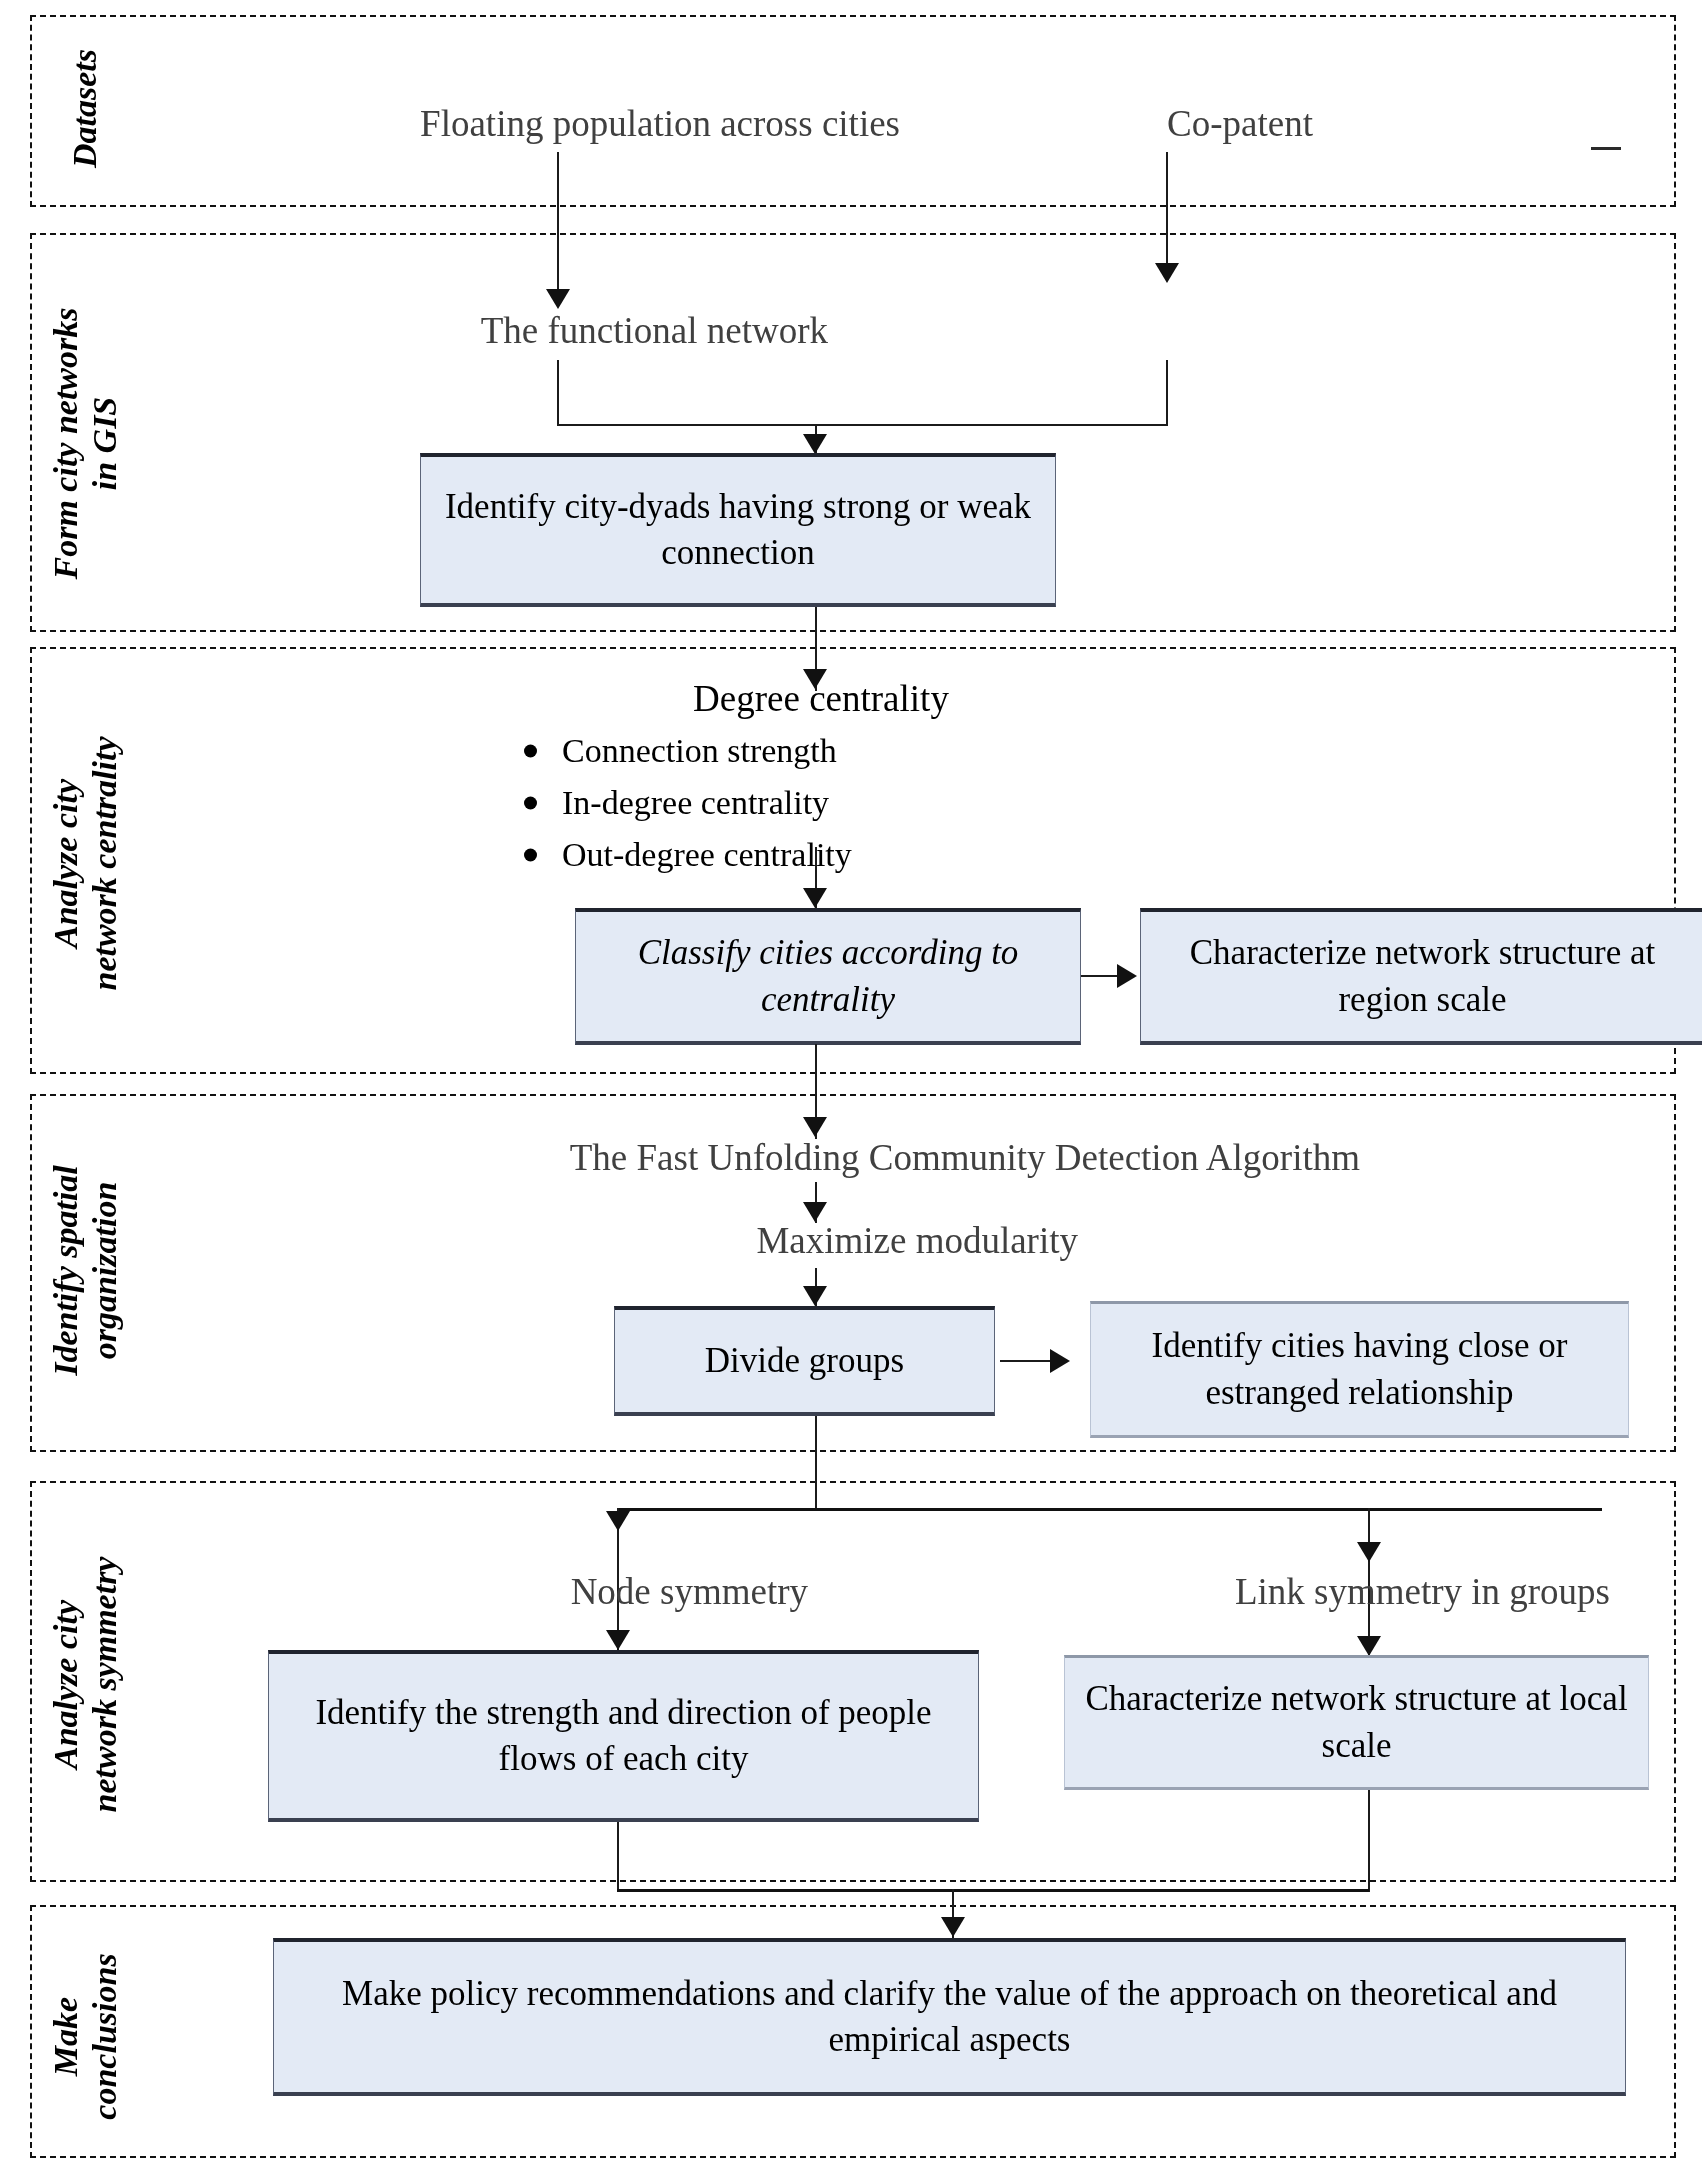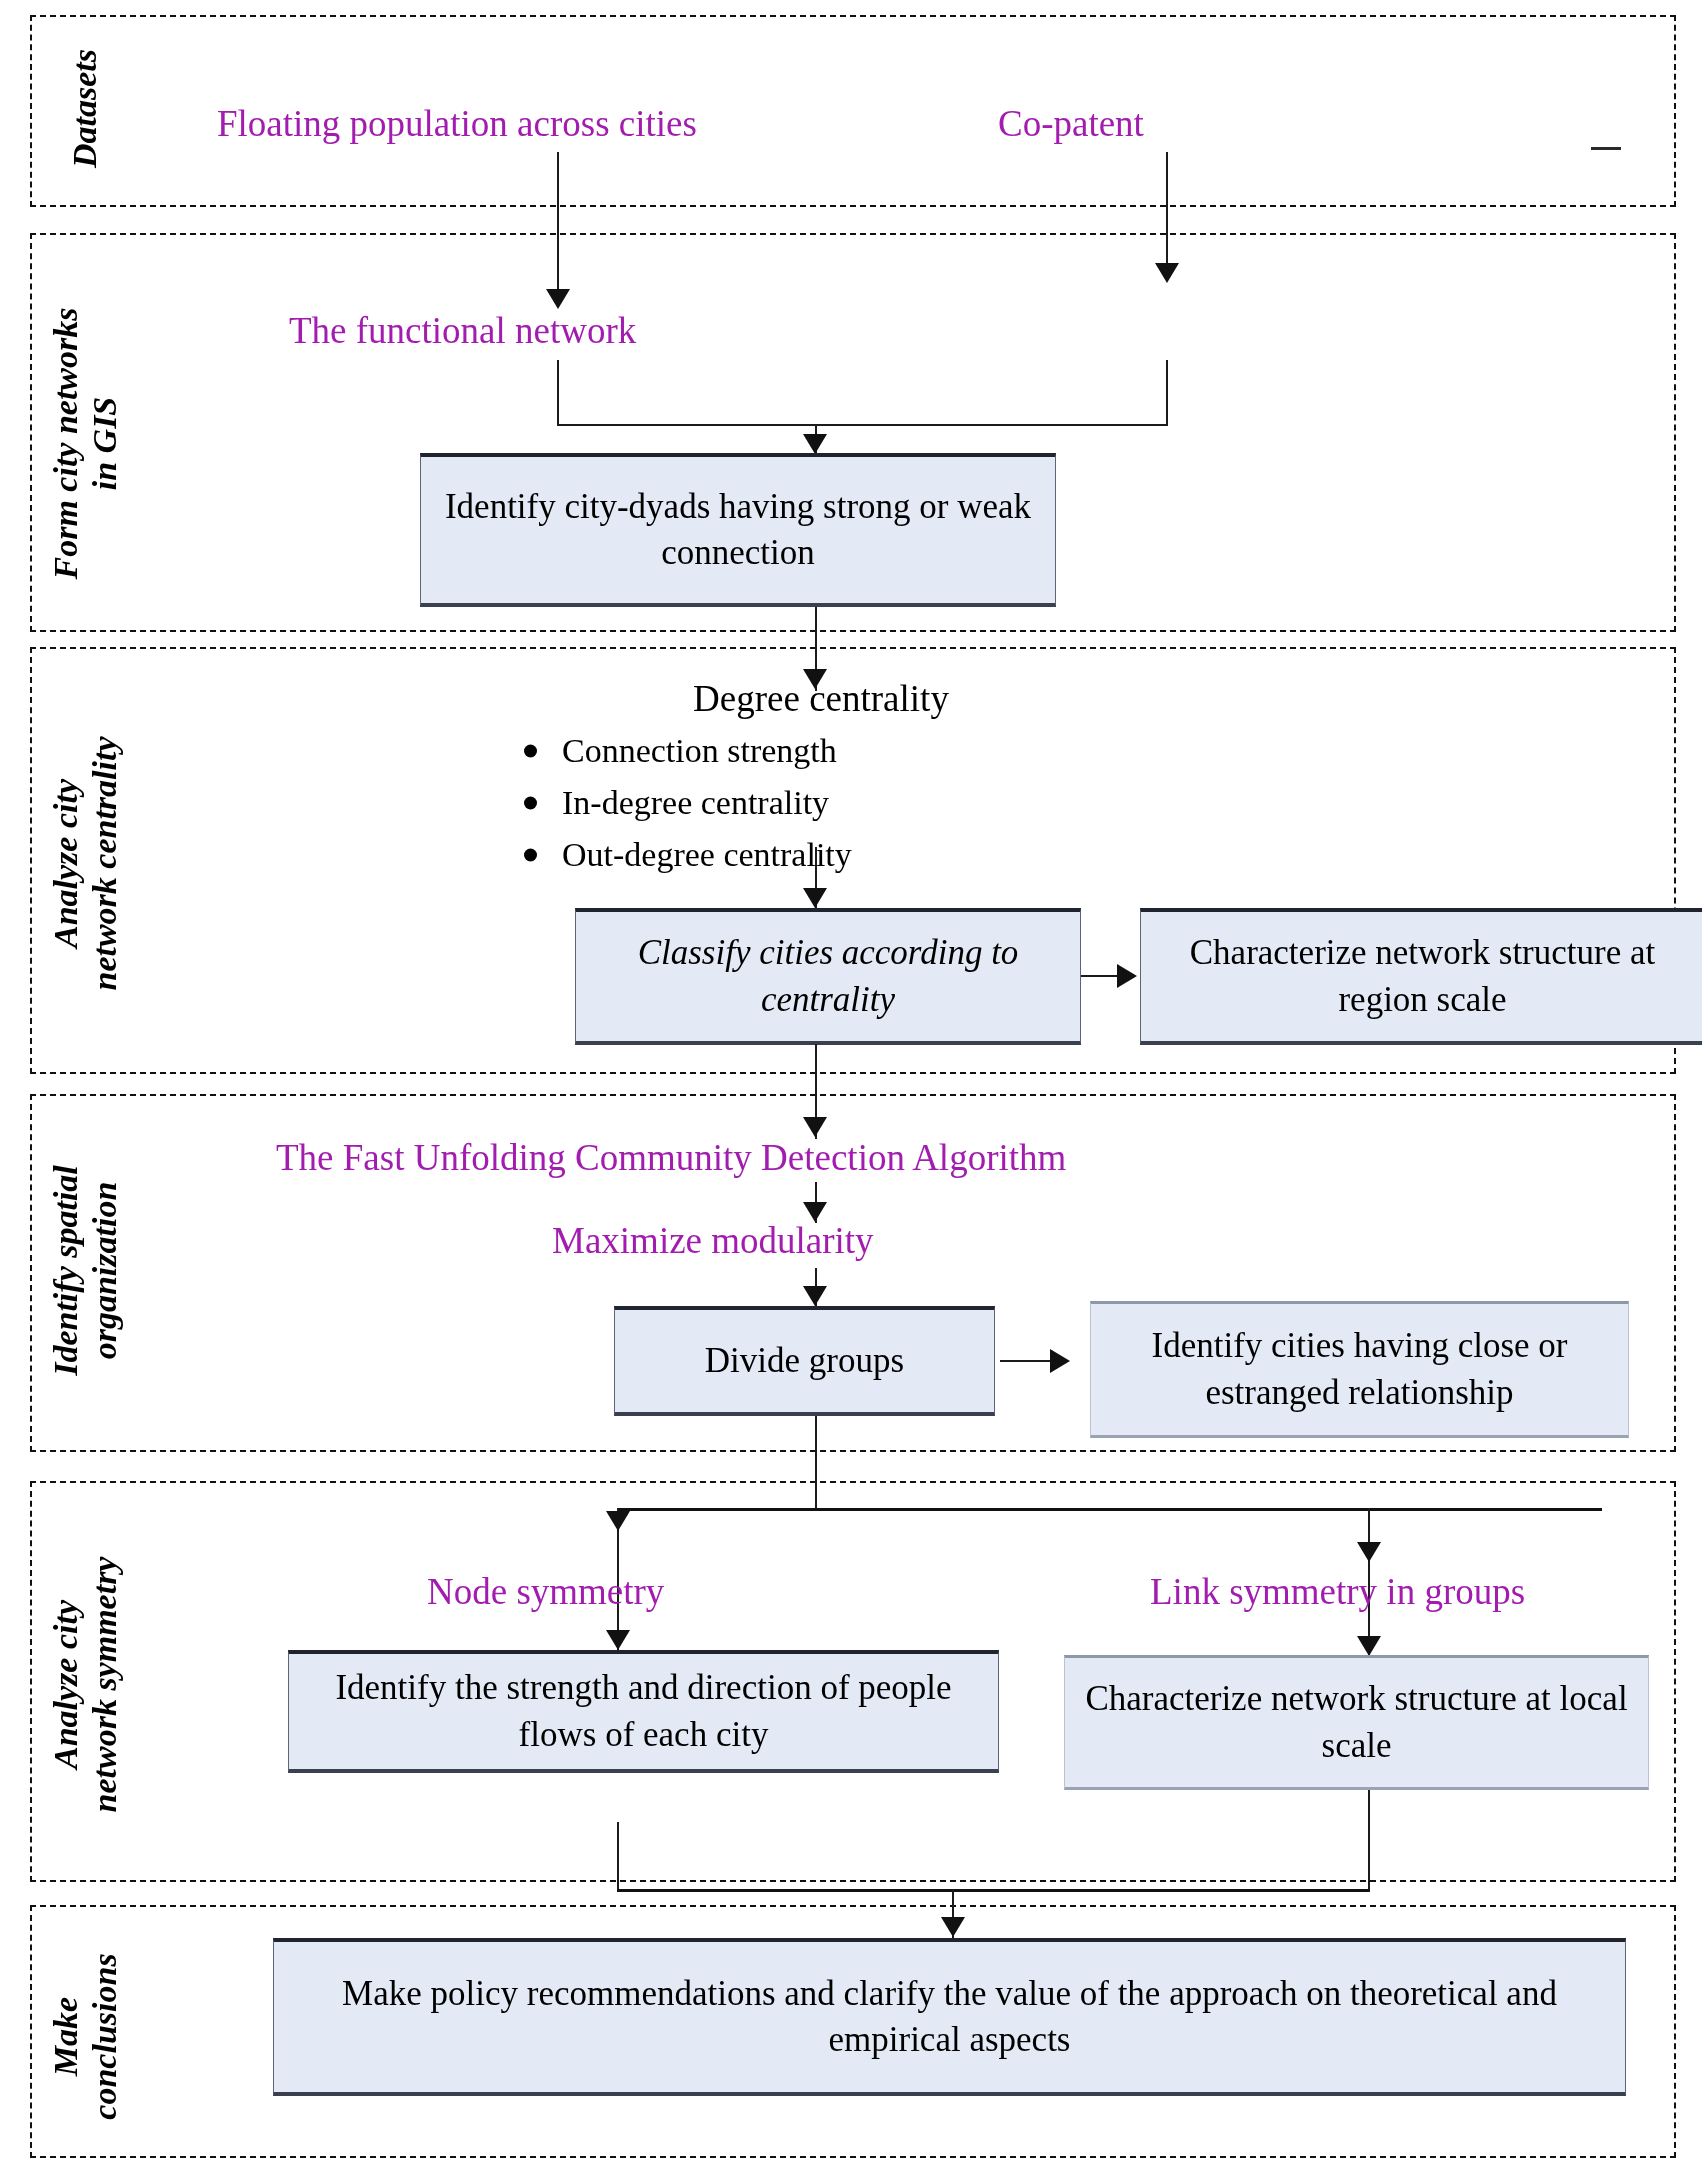--- a/index.html
+++ b/index.html
@@ -28,22 +28,22 @@
     transform:rotate(-90deg);
     display:flex;
     align-items:center;
     justify-content:center;
   }
 
   
   .plain{
     position:absolute;
     font-size:37px;
-    color:#a21caf;
-    text-align:left;
+    color:#404040;
+    text-align:right;
     line-height:1.2;
     white-space:nowrap;
   }
 
   
   .pbox{
     position:absolute;
     box-sizing:border-box;
     background:#e3eaf5;
     border:1.3px solid #5b6478;
@@ -194,21 +194,21 @@
 
   <div class="plain" style="left:427px; top:1570px; width:381px;">Node symmetry</div>
   <div class="plain" style="left:1150px; top:1570px; width:460px;">Link symmetry in groups</div>
 
   <div class="ln vln" style="left:617px; top:1616px; height:59px;"></div>
   <div class="arrowhead" style="left:606px; top:1630px;"></div>
 
   <div class="ln vln" style="left:1368px; top:1613px; height:59px;"></div>
   <div class="arrowhead" style="left:1357px; top:1636px;"></div>
 
-  <div class="pbox" style="left:268px; top:1650px; width:711px; height:123px;margin-left:20px;">Identify the strength and direction of people flows of each city</div>
+  <div class="pbox" style="left:268px; top:1650px; width:711px; height:172px;">Identify the strength and direction of people flows of each city</div>
 
   <div class="pbox soft" style="left:1064px; top:1655px; width:585px; height:135px;">Characterize network structure at local scale</div>
 
   <div class="ln vln" style="left:617px; top:1822px; height:69px;"></div>
   <div class="ln vln" style="left:1368px; top:1790px; height:102px;"></div>
   <div class="ln hln thick" style="left:617px; top:1889px; width:752px;"></div>
   <div class="ln vln" style="left:952px; top:1889px; height:72px;"></div>
   <div class="arrowhead" style="left:941px; top:1917px;"></div>
 
   <div class="pbox" style="left:273px; top:1938px; width:1353px; height:158px;">Make policy recommendations and clarify the value of the approach on theoretical and empirical aspects</div>

